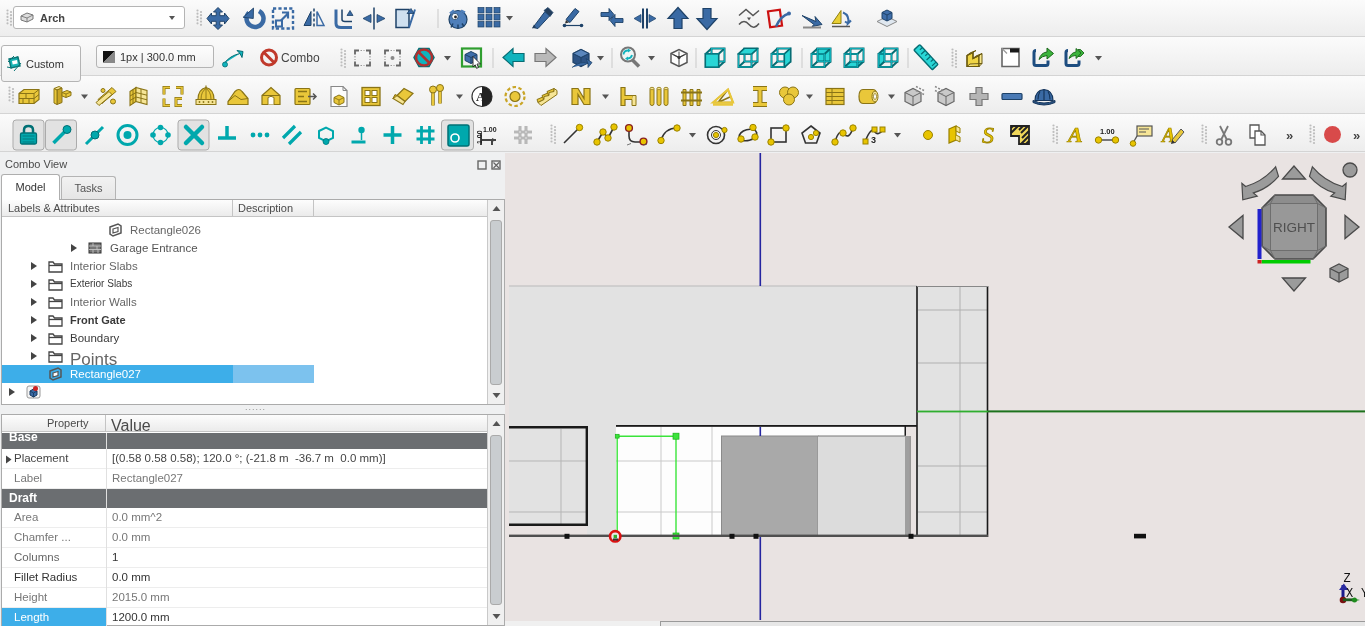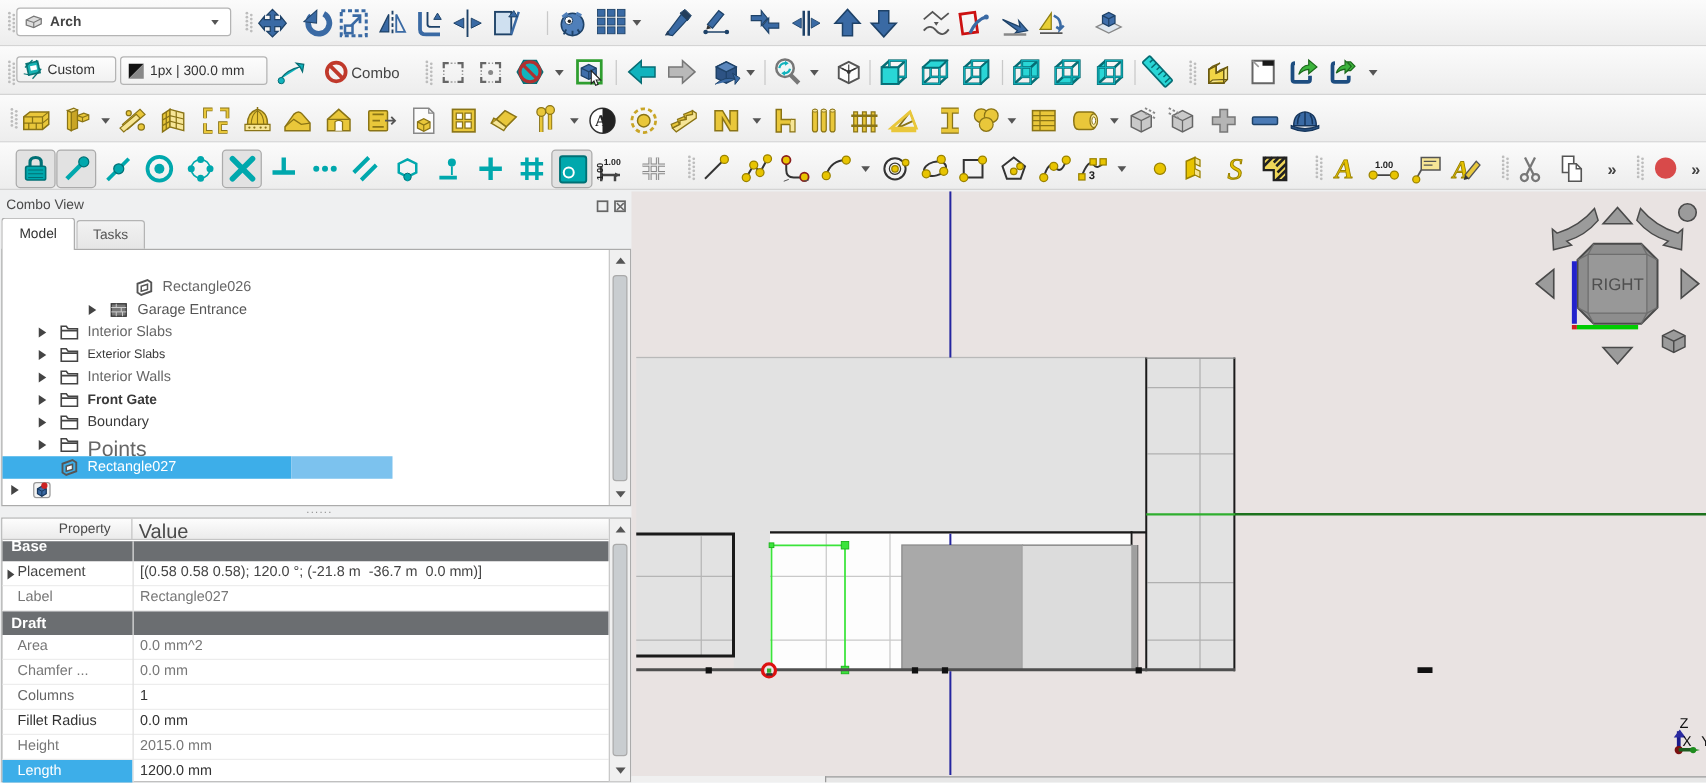--- a/index.html
+++ b/index.html
@@ -731,21 +731,21 @@
       <circle cx="5" cy="19.0" r="1.1" fill="#bdbdbd"></circle>
     </svg>
 <div class="btn" style="left:13px;top:6px;width:172px;height:23px;background:#fff;border-radius:3px;font-weight:bold;">
       <svg style="margin-left:6px" width="15" height="13" viewBox="0 0 15 13">
         <path d="M1 5 L7 2 L13 4 L13 8 L7 11 L1 9 Z" fill="#ddd" stroke="#777" stroke-width="1"></path>
         <path d="M1 5 L7 7 L13 4 M7 7 L7 11" fill="none" stroke="#777" stroke-width="0.9"></path>
       </svg>
       <span style="margin-left:5px;color:#444;">Arch</span>
     </div>
 <div class="ddarrow" style="left:169px;top:16px;"></div>
-<div class="btn" style="left:13px;top:45px;width:80px;height:21px;">
+<div class="btn" style="left:1px;top:45px;width:80px;height:37px;">
       <svg style="margin-left:4px" width="17" height="17" viewBox="0 0 17 17">
         <path d="M3 4 L12 2 L14 11 L5 13 Z" fill="#17b3b3" stroke="#0a7676" stroke-width="1.4"></path>
         <path d="M6 6 L11 5 L11.7 8.5 L6.7 9.5 Z" fill="#fff"></path>
         <path d="M2 7 L8 1 M8 16 L15 8 M1 12 L6 13 M11 1 L13 6" stroke="#0a7676" stroke-width="1"></path>
       </svg>
       <span style="margin-left:3px">Custom</span>
     </div>
 <div class="btn" style="left:96px;top:45px;width:118px;height:23px;">
       <svg style="margin-left:5px" width="14" height="14" viewBox="0 0 14 14">
         <path d="M1 1 L13 1 L1 13 Z" fill="#111"></path>
@@ -757,20 +757,26 @@
 <div class="abs" style="left:0;top:153px;width:509px;height:473px;background:#eff0f1;">
 <div class="abs" style="left:5px;top:5px;font-size:11px;color:#4a4a4a;">Combo View</div>
 <svg class="abs" style="left:477px;top:6px" width="26" height="12">
         <rect x="1" y="2" width="8" height="8" fill="none" stroke="#666" stroke-width="1.4"></rect>
         <rect x="15" y="2" width="8" height="8" fill="none" stroke="#666" stroke-width="1.4"></rect>
         <path d="M16.5 3.5 L22 9 M22 3.5 L16.5 9" stroke="#666" stroke-width="1.2"></path>
       </svg>
 <div class="abs" style="left:1px;top:21px;width:59px;height:26px;background:#fff;border:1px solid #aeaeae;border-bottom:none;border-radius:3px 3px 0 0;font-size:11px;color:#333;text-align:center;line-height:25px;z-index:3;">Model</div>
 <div class="abs" style="left:61px;top:23px;width:55px;height:24px;background:linear-gradient(#f2f2f2,#e5e5e5);border:1px solid #b4b4b4;border-bottom:none;border-radius:3px 3px 0 0;font-size:11px;color:#555;text-align:center;line-height:23px;">Tasks</div>
 <div class="abs" style="left:1px;top:46px;width:504px;height:206px;background:#fff;border:1px solid #ababab;">
+<div class="abs" style="left:0;top:0;width:485px;height:17px;background:linear-gradient(#fdfdfd,#ebebeb);border-bottom:1px solid #c4c4c4;">
+          <div class="abs" style="left:6px;top:2px;font-size:11px;color:#4a4a4a;">Labels &amp; Attributes</div>
+          <div class="abs" style="left:236px;top:2px;font-size:11px;color:#4a4a4a;">Description</div>
+          <div class="abs" style="left:230px;top:0;width:1px;height:17px;background:#c4c4c4;"></div>
+          <div class="abs" style="left:311px;top:0;width:1px;height:17px;background:#c4c4c4;"></div>
+        </div>
 <div class="abs" style="left:106px;top:23px;"><svg width="15" height="14" viewBox="0 0 15 14">
             <path d="M2 4 L10 1 L13 3 L13 10 L5 13 L2 11 Z" fill="none" stroke="#555" stroke-width="1.5"></path>
             <path d="M5 6 L10 4.5 L10 8.5 L5 10 Z" fill="#fff" stroke="#555" stroke-width="1.2"></path>
           </svg></div>
 <div class="abs" style="left:128px;top:23.5px;font-size:11.5px;color:#666;">Rectangle026</div>
 <svg class="abs" style="left:68px;top:43px" width="8" height="10">
           <path d="M1 1 L7 5 L1 9 Z" fill="#444"></path>
         </svg>
 <div class="abs" style="left:86px;top:41px;"><svg width="15" height="14" viewBox="0 0 15 14">
             <rect x="1" y="2" width="12" height="10" fill="#777" stroke="#333"></rect>

